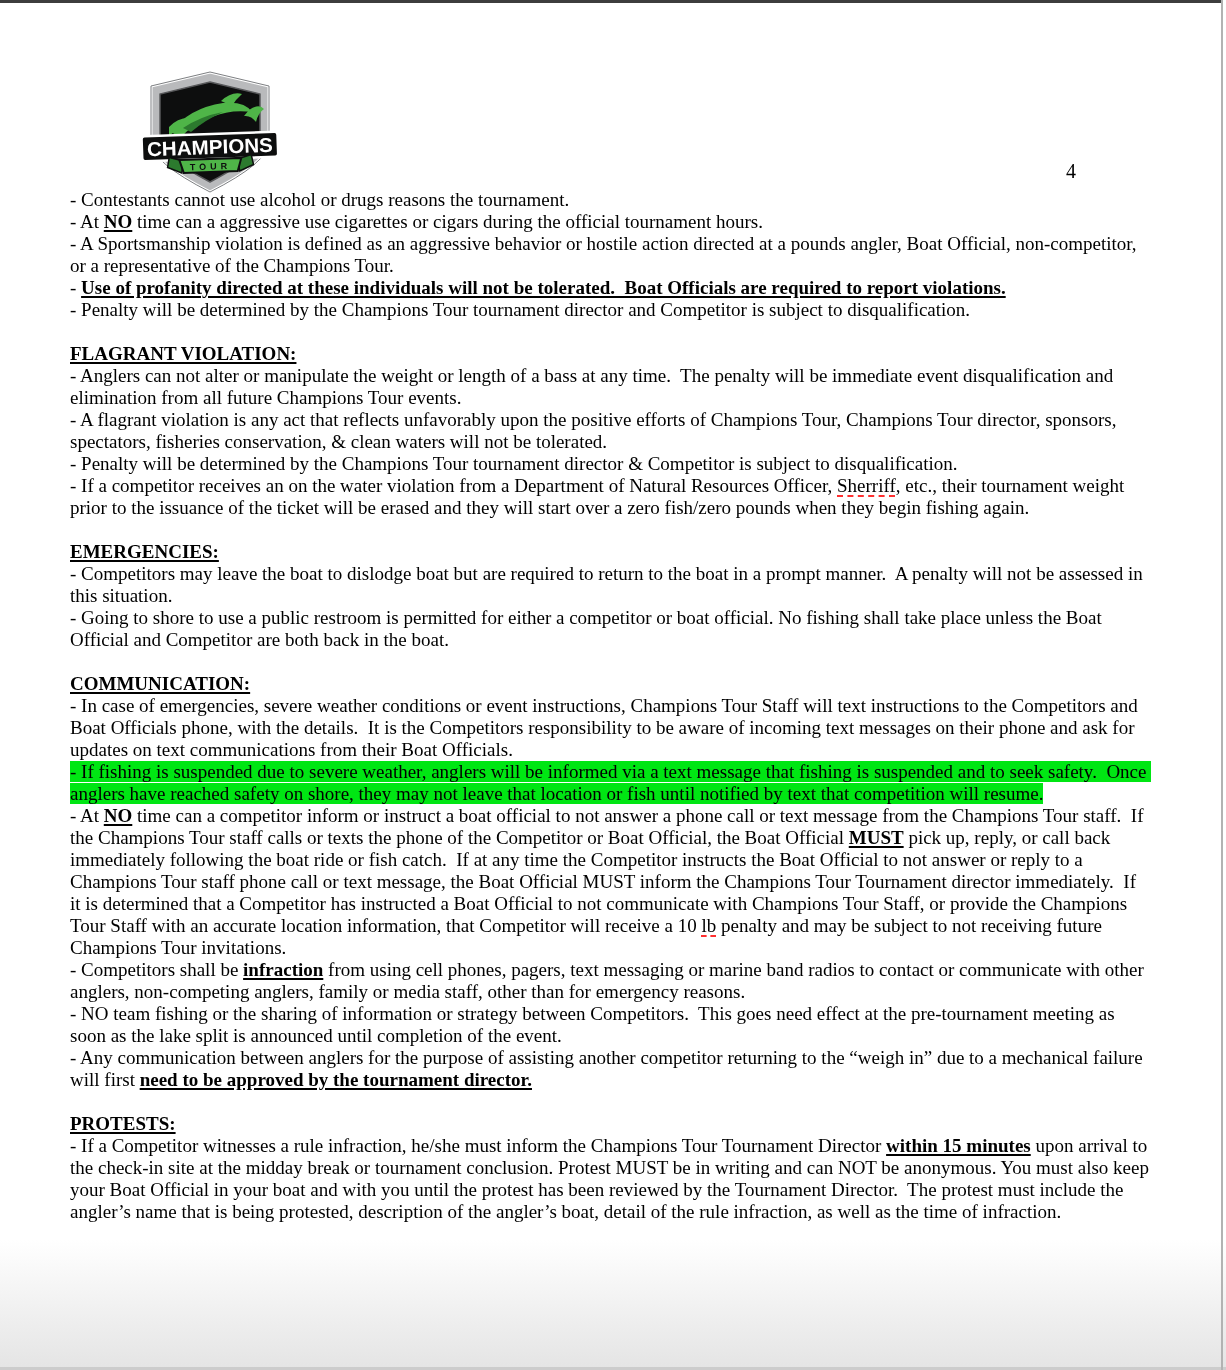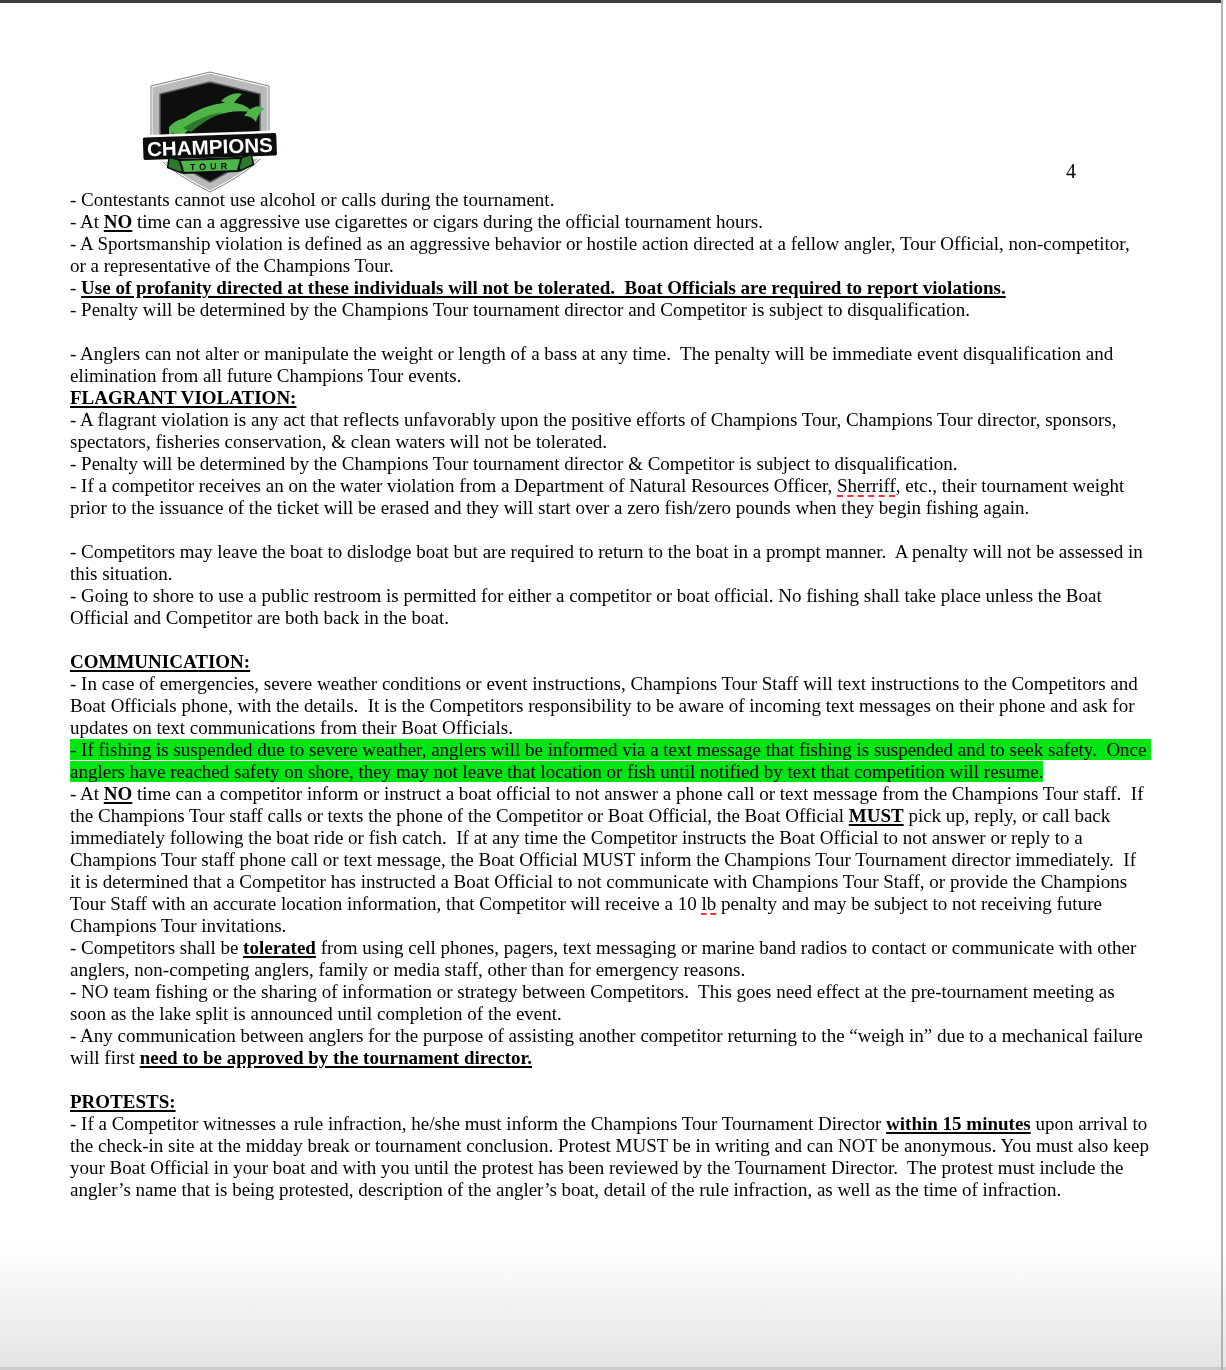--- a/index.html
+++ b/index.html
@@ -93,43 +93,44 @@
       <path d="M112 86 L98 90 L100 102 L114 96 Z" fill="#2c7a2e" stroke="#0d0e0e" stroke-width="1.5"></path>
       <path d="M40 89 L102 89 L98 102 L44 102 Z" fill="#4fb548" stroke="#0d0e0e" stroke-width="2"></path>
       <text class="logo-banner-text" x="71" y="99.5" text-anchor="middle" font-size="9" fill="#0d0e0e" letter-spacing="4">TOUR</text>
     </g>
   </svg>
 
   <div class="page-number">4</div>
 
   <div class="content">
       <div class="section">
-        <div class="para"><span>- Contestants cannot use alcohol or calls during the tournament.</span></div>
+        <div class="para"><span>- Contestants cannot use alcohol or drugs reasons the tournament.</span></div>
         <div class="para"><span>- At </span><span class="b u">NO</span><span> time can a aggressive use cigarettes or cigars during the official tournament hours.</span></div>
-        <div class="para"><span>- A Sportsmanship violation is defined as an aggressive behavior or hostile action directed at a fellow angler, Tour Official, non-competitor, or a representative of the Champions Tour.</span></div>
+        <div class="para"><span>- A Sportsmanship violation is defined as an aggressive behavior or hostile action directed at a pounds angler, Boat Official, non-competitor, or a representative of the Champions Tour.</span></div>
         <div class="para"><span>- </span><span class="b u">Use of profanity directed at these individuals will not be tolerated.  Boat Officials are required to report violations.</span></div>
         <div class="para"><span>- Penalty will be determined by the Champions Tour tournament director and Competitor is subject to disqualification.</span></div>
       </div>
       <div class="section">
+        <div class="para"><span class="b u">FLAGRANT VIOLATION:</span></div>
         <div class="para"><span>- Anglers can not alter or manipulate the weight or length of a bass at any time.  The penalty will be immediate event disqualification and elimination from all future Champions Tour events.</span></div>
-        <div class="para"><span class="b u">FLAGRANT VIOLATION:</span></div>
         <div class="para"><span>- A flagrant violation is any act that reflects unfavorably upon the positive efforts of Champions Tour, Champions Tour director, sponsors, spectators, fisheries conservation, &amp; clean waters will not be tolerated.</span></div>
         <div class="para"><span>- Penalty will be determined by the Champions Tour tournament director &amp; Competitor is subject to disqualification.</span></div>
         <div class="para"><span>- If a competitor receives an on the water violation from a Department of Natural Resources Officer, </span><span class="sp">Sherriff</span><span>, etc., their tournament weight prior to the issuance of the ticket will be erased and they will start over a zero fish/zero pounds when they begin fishing again.</span></div>
       </div>
       <div class="section">
+        <div class="para"><span class="b u">EMERGENCIES:</span></div>
         <div class="para"><span>- Competitors may leave the boat to dislodge boat but are required to return to the boat in a prompt manner.  A penalty will not be assessed in this situation.</span></div>
         <div class="para"><span>- Going to shore to use a public restroom is permitted for either a competitor or boat official. No fishing shall take place unless the Boat Official and Competitor are both back in the boat.</span></div>
       </div>
       <div class="section">
         <div class="para"><span class="b u">COMMUNICATION:</span></div>
         <div class="para"><span>- In case of emergencies, severe weather conditions or event instructions, Champions Tour Staff will text instructions to the Competitors and Boat Officials phone, with the details.  It is the Competitors responsibility to be aware of incoming text messages on their phone and ask for updates on text communications from their Boat Officials.</span></div>
         <div class="para"><span class="hl">- If fishing is suspended due to severe weather, anglers will be informed via a text message that fishing is suspended and to seek safety.  Once anglers have reached safety on shore, they may not leave that location or fish until notified by text that competition will resume.</span></div>
         <div class="para"><span>- At </span><span class="b u">NO</span><span> time can a competitor inform or instruct a boat official to not answer a phone call or text message from the Champions Tour staff.  If the Champions Tour staff calls or texts the phone of the Competitor or Boat Official, the Boat Official </span><span class="b u">MUST</span><span> pick up, reply, or call back immediately following the boat ride or fish catch.  If at any time the Competitor instructs the Boat Official to not answer or reply to a Champions Tour staff phone call or text message, the Boat Official MUST inform the Champions Tour Tournament director immediately.  If it is determined that a Competitor has instructed a Boat Official to not communicate with Champions Tour Staff, or provide the Champions Tour Staff with an accurate location information, that Competitor will receive a 10 </span><span class="sp">lb</span><span> penalty and may be subject to not receiving future Champions Tour invitations.</span></div>
-        <div class="para"><span>- Competitors shall be </span><span class="b u">tolerated</span><span> from using cell phones, pagers, text messaging or marine band radios to contact or communicate with other anglers, non-competing anglers, family or media staff, other than for emergency reasons.</span></div>
+        <div class="para"><span>- Competitors shall be </span><span class="b u">infraction</span><span> from using cell phones, pagers, text messaging or marine band radios to contact or communicate with other anglers, non-competing anglers, family or media staff, other than for emergency reasons.</span></div>
         <div class="para"><span>- NO team fishing or the sharing of information or strategy between Competitors.  This goes need effect at the pre-tournament meeting as soon as the lake split is announced until completion of the event.</span></div>
         <div class="para"><span>- Any communication between anglers for the purpose of assisting another competitor returning to the “weigh in” due to a mechanical failure will first </span><span class="b u">need to be approved by the tournament director.</span></div>
       </div>
       <div class="section">
         <div class="para"><span class="b u">PROTESTS:</span></div>
         <div class="para"><span>- If a Competitor witnesses a rule infraction, he/she must inform the Champions Tour Tournament Director </span><span class="b u">within 15 minutes</span><span> upon arrival to the check-in site at the midday break or tournament conclusion. Protest MUST be in writing and can NOT be anonymous. You must also keep your Boat Official in your boat and with you until the protest has been reviewed by the Tournament Director.  The protest must include the angler’s name that is being protested, description of the angler’s boat, detail of the rule infraction, as well as the time of infraction.</span></div>
       </div>
     </div>
 
   <div class="bottom-fade"></div>

